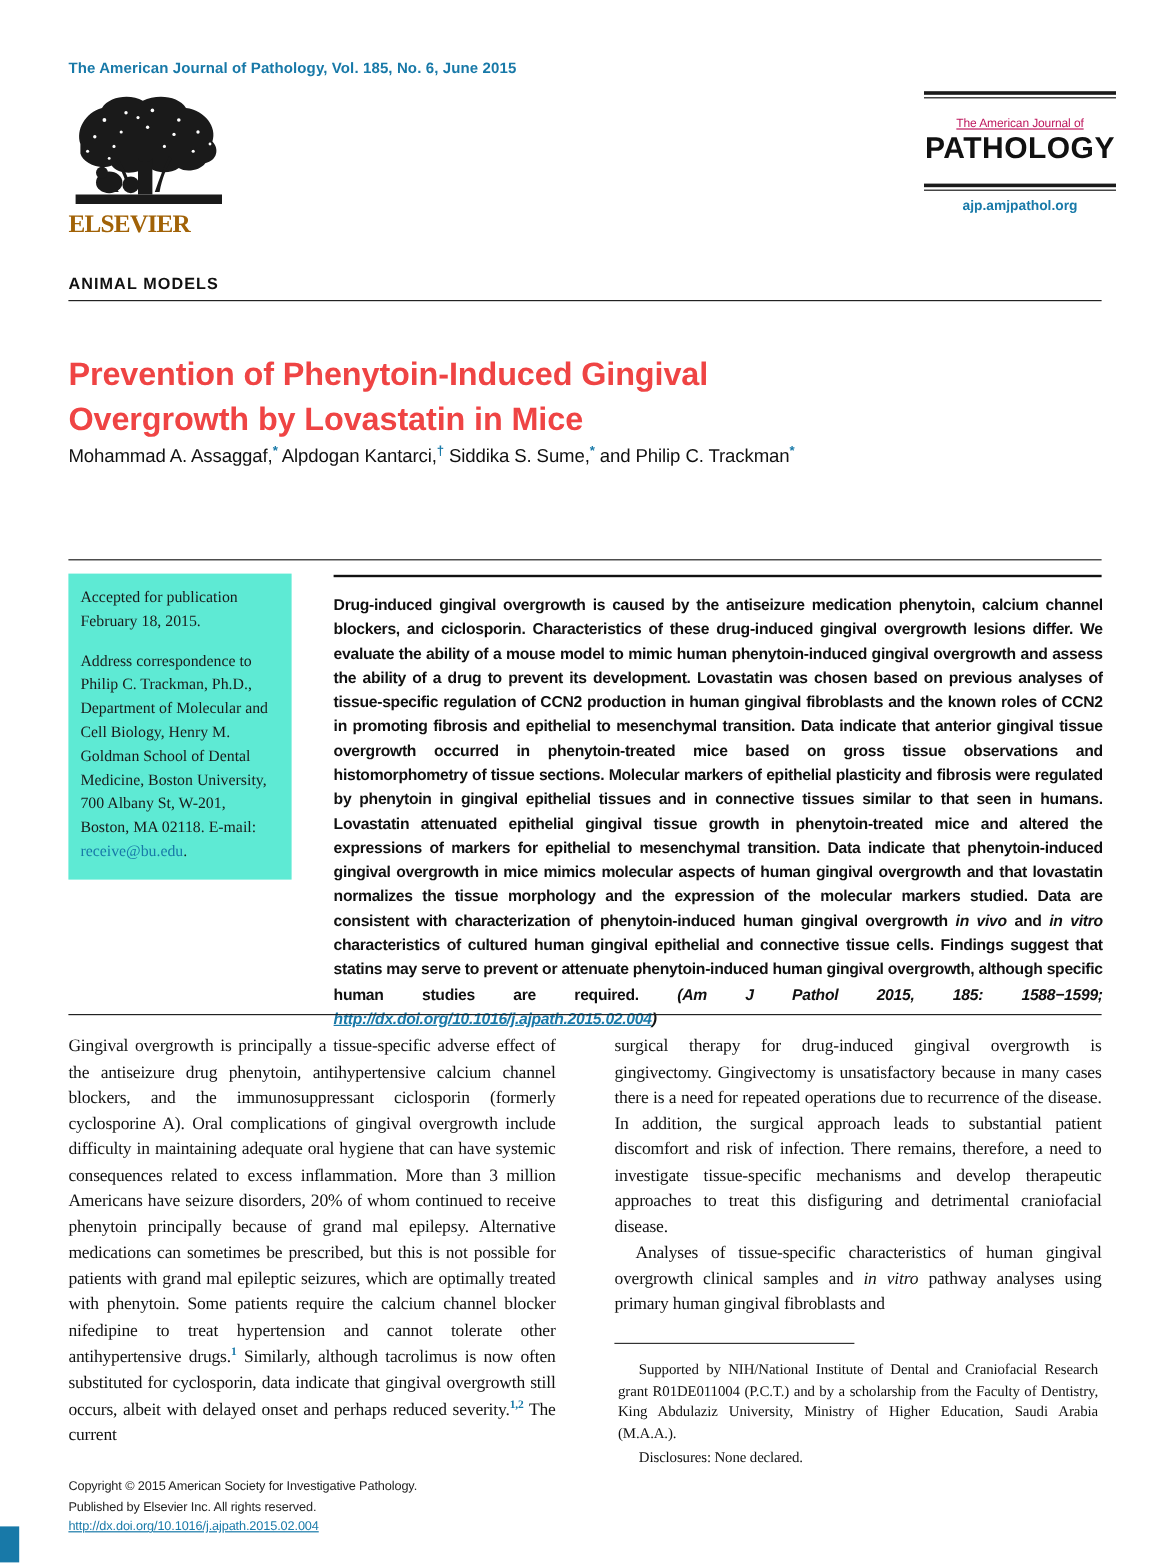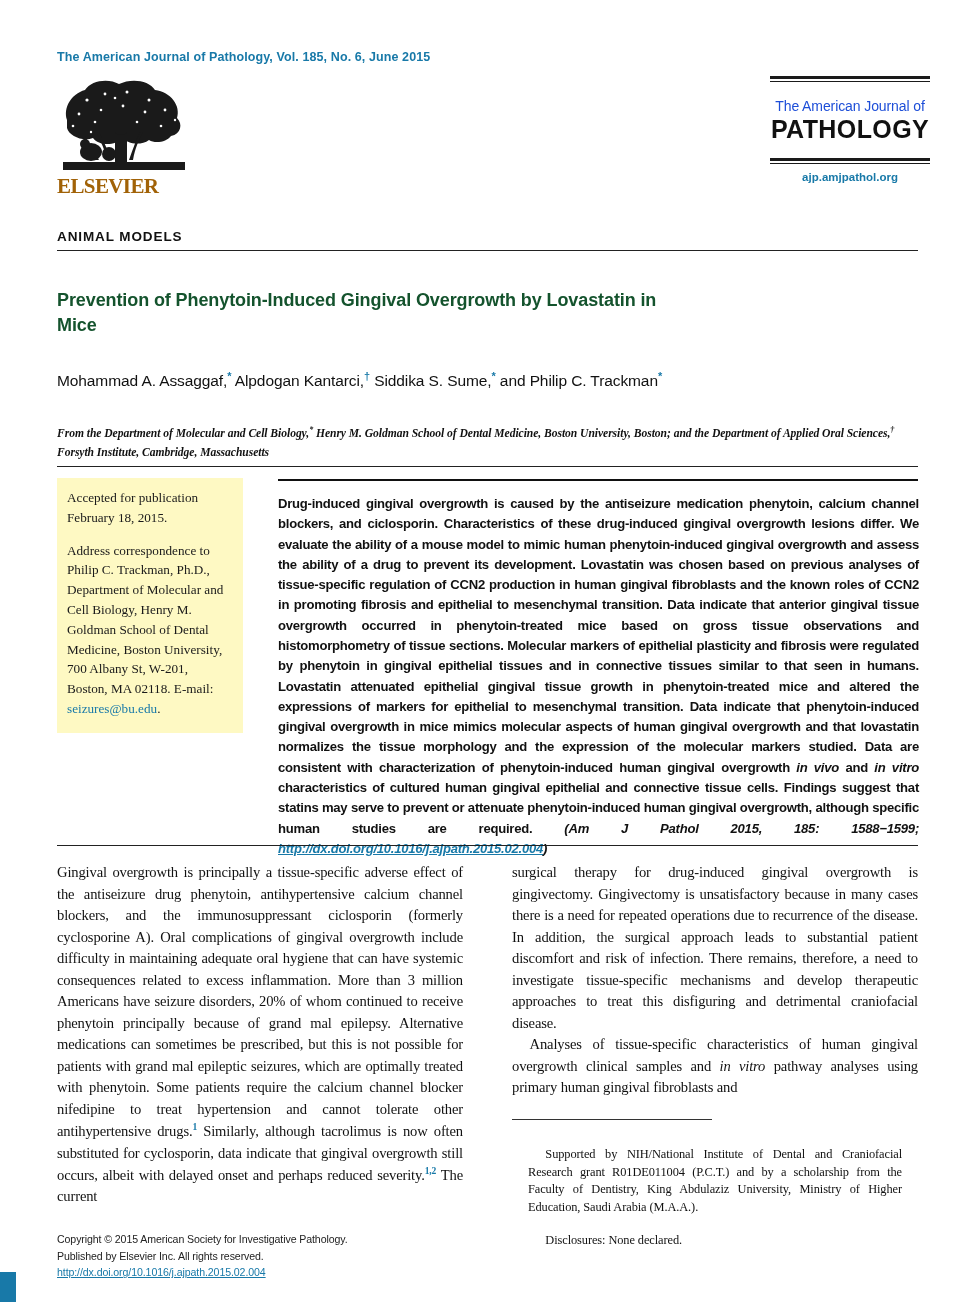--- a/index.html
+++ b/index.html
@@ -60,24 +60,25 @@
     right: 45px; top: 76px;
     width: 160px;
     text-align: center;
   }
   .jl-rule-top { border-top: 3px solid #1a1a1a; margin-bottom: 2px; }
   .jl-rule-top2 { border-top: 1.5px solid #1a1a1a; margin-bottom: 16px; }
   .jl-rule-bot { border-top: 3px solid #1a1a1a; margin-top: 14px; margin-bottom: 2px; }
   .jl-rule-bot2 { border-top: 1.5px solid #1a1a1a; margin-bottom: 7px; }
   .jl-sub {
     font-family: "Liberation Sans", sans-serif;
-    font-size: 14px;
+    font-size: 10px;
     font-weight: 400;
-    color: #1d4ed8;
-    letter-spacing: -0.1px;
+    color: #be185d;
+    letter-spacing: -0.1px;
+    text-decoration: underline;
   }
   .jl-main {
     font-family: "Liberation Sans", sans-serif;
     font-size: 25px;
     font-weight: 700;
     letter-spacing: 0.4px;
     color: #111;
     margin-top: 2px;
     line-height: 1.1;
   }
@@ -103,25 +104,25 @@
     left: 57px; top: 250px;
     width: 861px;
     border-top: 1px solid #222;
   }
 
   .article-title {
     position: absolute;
     left: 57px; top: 276px;
     width: 620px;
     font-family: "Liberation Sans", sans-serif;
-    font-size: 18px;
+    font-size: 27px;
     font-weight: 700;
     line-height: 1.38;
     letter-spacing: -0.1px;
-    color: #14532d;
+    color: #ef4444;
   }
 
   
   .crossmark {
     position: absolute;
     left: 802px; top: 276px;
     width: 110px;
     height: 48px;
   }
   .crossmark-label {
@@ -166,21 +167,21 @@
     width: 861px;
     border-top: 1px solid #222;
   }
 
   
   .sidebar {
     position: absolute;
     left: 57px; top: 478px;
     width: 186px;
     padding: 10px 12px 14px 10px;
-    background: #fef9c3;
+    background: #5eead4;
     font-family: "Liberation Serif", serif;
     font-size: 13.2px;
     line-height: 1.5;
     color: #1a1a1a;
     min-height: 222px;
   }
   .sidebar p { margin: 0 0 13px 0; }
   .sidebar p:last-child { margin-bottom: 0; }
   .sidebar a.email { color: #1879a8; text-decoration: none; }
 
@@ -244,21 +245,21 @@
     position: absolute;
     left: 512px; top: 1130px;
     width: 406px;
     font-family: "Liberation Serif", serif;
     font-size: 12.4px;
     line-height: 1.42;
     text-align: justify;
     color: #111;
     letter-spacing: -0.1px;
   }
-  .footnotes p { margin: 16px; text-indent: 1.4em; }
+  .footnotes p { margin: 3px; text-indent: 1.4em; }
 
   
   .footer {
     position: absolute;
     left: 57px; top: 1231px;
     width: 500px;
     font-family: "Liberation Sans", sans-serif;
     font-size: 10.6px;
     font-weight: 400;
     line-height: 1.58;
@@ -337,28 +338,27 @@
   </div>
 
   <div class="section-kicker">ANIMAL MODELS</div>
   <div class="kicker-rule"></div>
 
   <h1 class="article-title">Prevention of Phenytoin-Induced Gingival Overgrowth by Lovastatin in Mice</h1>
 
 
   <div class="authors">Mohammad A. Assaggaf,<sup>*</sup> Alpdogan Kantarci,<sup>†</sup> Siddika S. Sume,<sup>*</sup> and Philip C. Trackman<sup>*</sup></div>
 
-  <div class="affiliations">From the Department of Molecular and Cell Biology,<sup>*</sup> Henry M. Goldman School of Dental Medicine, Boston University, Boston; and the Department of Applied Oral Sciences,<sup>†</sup> Forsyth Institute, Cambridge, Massachusetts</div>
   <div class="aff-rule"></div>
 
   <aside class="sidebar">
     <p>Accepted for publication February 18, 2015.</p>
     <p>
       <span>Address correspondence to Philip C. Trackman, Ph.D., Department of Molecular and Cell Biology, Henry M. Goldman School of Dental Medicine, Boston University, 700 Albany St, W-201, Boston, MA 02118. E-mail:</span>
-      <a class="email" href="#">seizures@bu.edu</a><span>.</span>
+      <a class="email" href="#">receive@bu.edu</a><span>.</span>
     </p>
   </aside>
 
   <div class="abstract-rule"></div>
   <div class="abstract">
     <span>Drug-induced gingival overgrowth is caused by the antiseizure medication phenytoin, calcium channel blockers, and ciclosporin. Characteristics of these drug-induced gingival overgrowth lesions differ. We evaluate the ability of a mouse model to mimic human phenytoin-induced gingival overgrowth and assess the ability of a drug to prevent its development. Lovastatin was chosen based on previous analyses of tissue-specific regulation of CCN2 production in human gingival fibroblasts and the known roles of CCN2 in promoting fibrosis and epithelial to mesenchymal transition. Data indicate that anterior gingival tissue overgrowth occurred in phenytoin-treated mice based on gross tissue observations and histomorphometry of tissue sections. Molecular markers of epithelial plasticity and fibrosis were regulated by phenytoin in gingival epithelial tissues and in connective tissues similar to that seen in humans. Lovastatin attenuated epithelial gingival tissue growth in phenytoin-treated mice and altered the expressions of markers for epithelial to mesenchymal transition. Data indicate that phenytoin-induced gingival overgrowth in mice mimics molecular aspects of human gingival overgrowth and that lovastatin normalizes the tissue morphology and the expression of the molecular markers studied. Data are consistent with characterization of phenytoin-induced human gingival overgrowth </span><i>in vivo</i><span> and </span><i>in vitro</i><span> characteristics of cultured human gingival epithelial and connective tissue cells. Findings suggest that statins may serve to prevent or attenuate phenytoin-induced human gingival overgrowth, although specific human studies are required. </span><span class="cite">(Am J Pathol 2015, 185: 1588−1599; </span><a class="doi" href="#">http://dx.doi.org/10.1016/j.ajpath.2015.02.004</a><span class="cite">)</span>
   </div>
 
   <div class="body-rule"></div>
 

